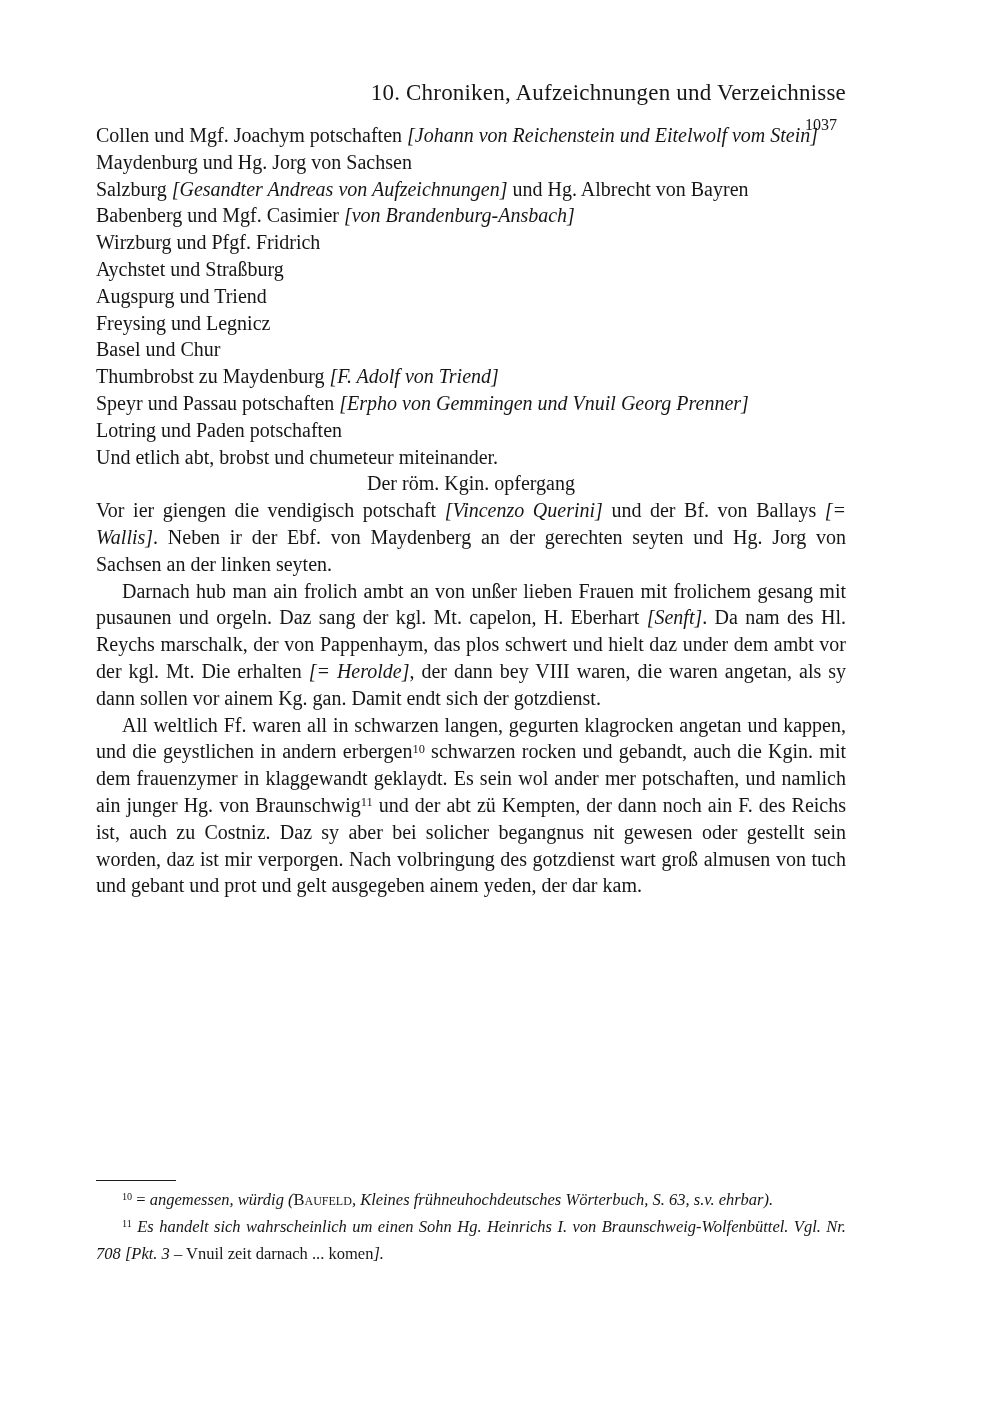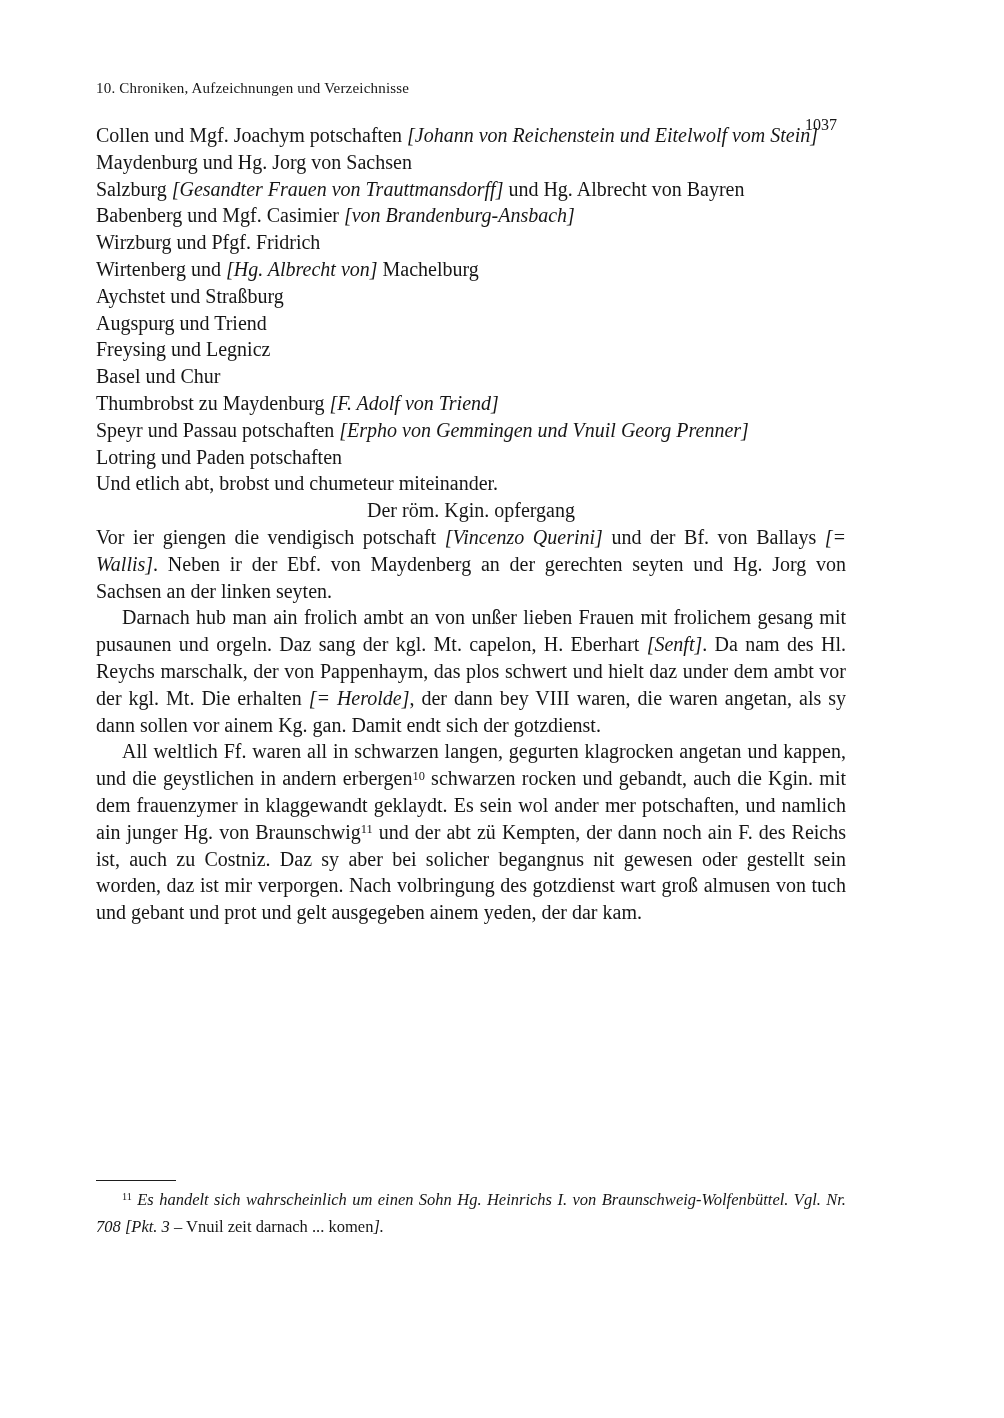--- a/index.html
+++ b/index.html
@@ -19,22 +19,22 @@
     top: 80px;
     width: 750px;
   }
   .header-row {
     position: relative;
     height: 24px;
     margin-bottom: 18px;
   }
   .running-title {
     display: block;
-    text-align: left;
-    font-size: 15px;
+    text-align: right;
+    font-size: 23px;
     letter-spacing: 0.2px;
   }
   .page-number {
     position: absolute;
     right: 9px;
     top: -2px;
     font-size: 16px;
     margin-top: 38px;
   }
   .body-text {
@@ -83,24 +83,23 @@
     <div class="header-row">
       <span class="running-title">10. Chroniken, Aufzeichnungen und Verzeichnisse</span>
       <span class="page-number">1037</span>
     </div>
 
     <div class="body-text">
 
       <div>
           <div class="line justify"><span class="s-r">Collen und Mgf. Joachym potschaften </span><span class="s-i">[Johann von Reichenstein und Eitelwolf vom Stein]</span></div>
           <div class="line"><span class="s-r">Maydenburg und Hg. Jorg von Sachsen</span></div>
-          <div class="line"><span class="s-r">Salzburg </span><span class="s-i">[Gesandter Frauen von Trauttmansdorff]</span><span class="s-r"> und Hg. Albrecht von Bayren</span></div>
+          <div class="line"><span class="s-r">Salzburg </span><span class="s-i">[Gesandter Andreas von Aufzeichnungen]</span><span class="s-r"> und Hg. Albrecht von Bayren</span></div>
           <div class="line"><span class="s-r">Babenberg und Mgf. Casimier </span><span class="s-i">[von Brandenburg-Ansbach]</span></div>
           <div class="line"><span class="s-r">Wirzburg und Pfgf. Fridrich</span></div>
-          <div class="line"><span class="s-r">Wirtenberg und </span><span class="s-i">[Hg. Albrecht von]</span><span class="s-r"> Machelburg</span></div>
           <div class="line"><span class="s-r">Aychstet und Straßburg</span></div>
           <div class="line"><span class="s-r">Augspurg und Triend</span></div>
           <div class="line"><span class="s-r">Freysing und Legnicz</span></div>
           <div class="line"><span class="s-r">Basel und Chur</span></div>
           <div class="line"><span class="s-r">Thumbrobst zu Maydenburg </span><span class="s-i">[F. Adolf von Triend]</span></div>
           <div class="line"><span class="s-r">Speyr und Passau potschaften </span><span class="s-i">[Erpho von Gemmingen und Vnuil Georg Prenner]</span></div>
           <div class="line"><span class="s-r">Lotring und Paden potschaften</span></div>
           <div class="line"><span class="s-r">Und etlich abt, brobst und chumeteur miteinander.</span></div>
         </div>
 
@@ -111,16 +110,17 @@
           <div class="para indent"><span class="s-r">Darnach hub man ain frolich ambt an von unßer lieben Frauen mit frolichem gesang mit pusaunen und orgeln. Daz sang der kgl. Mt. capelon, H. Eberhart </span><span class="s-i">[Senft]</span><span class="s-r">. Da nam des Hl. Reychs marschalk, der von Pappenhaym, das plos schwert und hielt daz under dem ambt vor der kgl. Mt. Die erhalten </span><span class="s-i">[= Herolde]</span><span class="s-r">, der dann bey VIII waren, die waren angetan, als sy dann sollen vor ainem Kg. gan. Damit endt sich der gotzdienst.</span></div>
           <div class="para indent"><span class="s-r">All weltlich Ff. waren all in schwarzen langen, gegurten klagrocken angetan und kappen, und die geystlichen in andern erbergen</span><span class="s-sup">10</span><span class="s-r"> schwarzen rocken und gebandt, auch die Kgin. mit dem frauenzymer in klaggewandt geklaydt. Es sein wol ander mer potschaften, und namlich ain junger Hg. von Braunschwig</span><span class="s-sup">11</span><span class="s-r"> und der abt zü Kempten, der dann noch ain F. des Reichs ist, auch zu Costniz. Daz sy aber bei solicher begangnus nit gewesen oder gestellt sein worden, daz ist mir verporgen. Nach volbringung des gotzdienst wart groß almusen von tuch und gebant und prot und gelt ausgegeben ainem yeden, der dar kam.</span></div>
         </div>
 
     </div>
   </div>
 
   <div class="footnotes">
     <div class="fn-rule"></div>
     <div>
+        <div class="fn indent"><span class="s-sup">10</span><span class="s-r"> = </span><span class="s-i">angemessen, würdig (</span><span class="s-sc">Baufeld</span><span class="s-i">, Kleines frühneuhochdeutsches Wörterbuch, S. 63, s.v. ehrbar).</span></div>
         <div class="fn indent"><span class="s-sup">11</span><span class="s-r"> </span><span class="s-i">Es handelt sich wahrscheinlich um einen Sohn Hg. Heinrichs I. von Braunschweig-Wolfenbüttel. Vgl. Nr. 708 [Pkt. 3 </span><span class="s-r">– Vnuil zeit darnach ... komen</span><span class="s-i">].</span></div>
       </div>
   </div>
 </div>
 
 </body></html>

